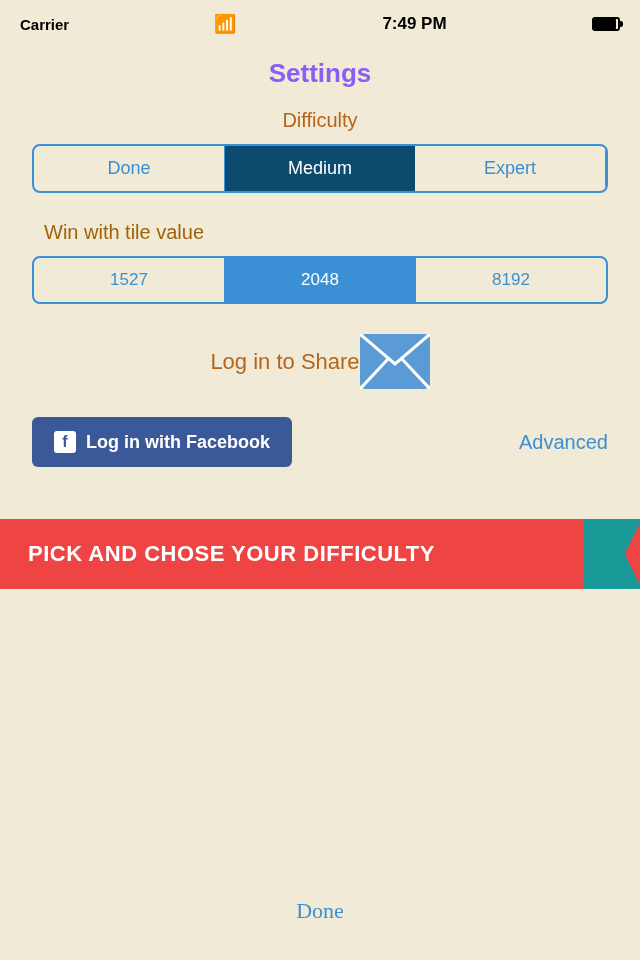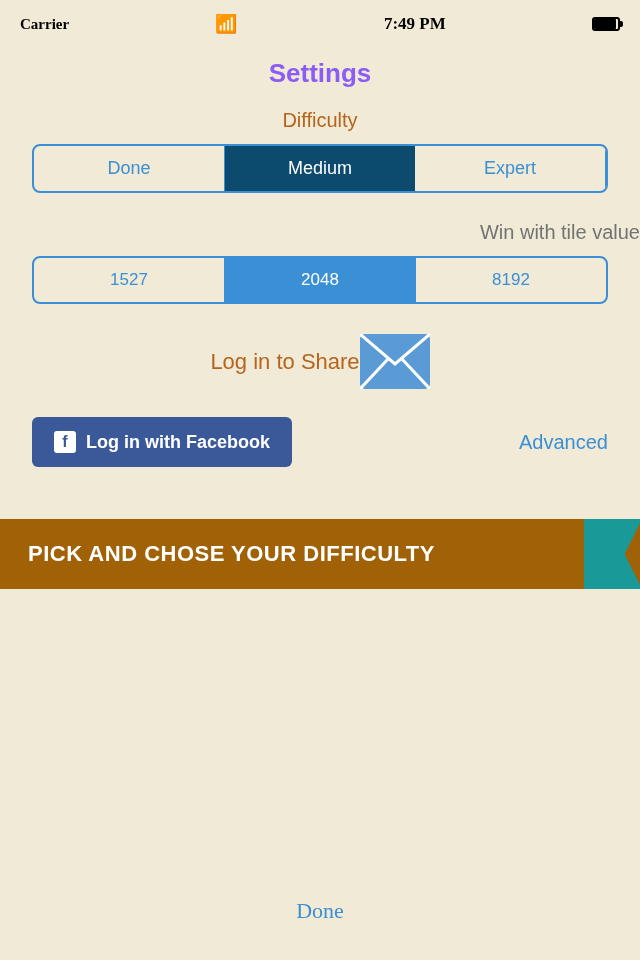--- a/index.html
+++ b/index.html
@@ -16,21 +16,20 @@
     
     .status-bar {
       display: flex;
       justify-content: space-between;
       align-items: center;
       padding: 24px 20px;
       height: 40px;
       font-size: 16px;
       font-weight: 500;
       color: #000;
-      font-family: Liberation Serif, serif;
     }
     .status-carrier { font-size: 15px; font-weight: 600; }
     .status-time { font-size: 17px; font-weight: 600; }
     .status-battery {
       width: 28px;
       height: 14px;
       border: 2px solid #000;
       border-radius: 3px;
       position: relative;
       display: inline-block;
@@ -91,24 +90,25 @@
     .difficulty-btn.active {
       background: #0c4a6e;
       color: #fff;
     }
     .difficulty-btn:not(.active) {
       border-right: 1px solid #3b8fd4;
     }
 
     
     .tile-label {
-      text-align: right;
+      text-align: left;
       font-size: 20px;
-      color: #737373;
+      color: #a16207;
       margin-bottom: 12px;
+      margin-left: 44px;
     }
 
     
     .tile-selector {
       display: flex;
       margin: 0 32px 30px;
       border: 2px solid #3b8fd4;
       border-radius: 8px;
       overflow: hidden;
     }
@@ -183,21 +183,21 @@
       font-size: 20px;
       color: #3b8fd4;
       background: none;
       border: none;
       cursor: pointer;
     }
 
     
     .banner {
       position: relative;
-      background: #a16207;
+      background: #ef4444;
       margin-top: 52px;
       padding: 22px 28px;
       display: flex;
       align-items: center;
     }
     .banner-text {
       font-size: 22px;
       font-weight: bold;
       color: #fff;
       letter-spacing: 0.5px;

